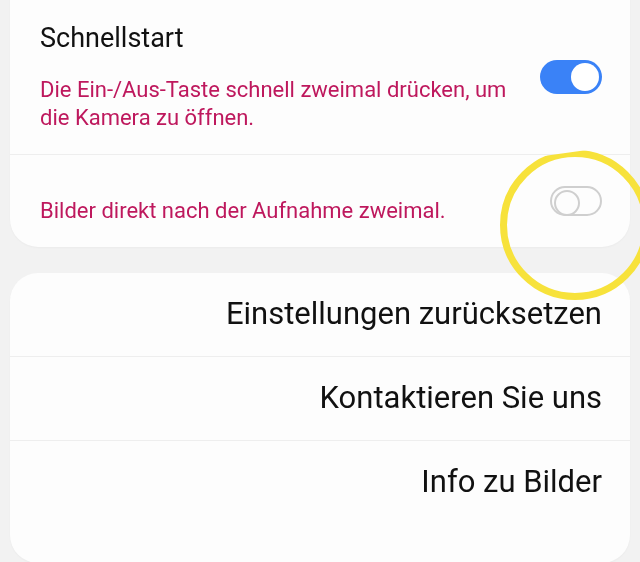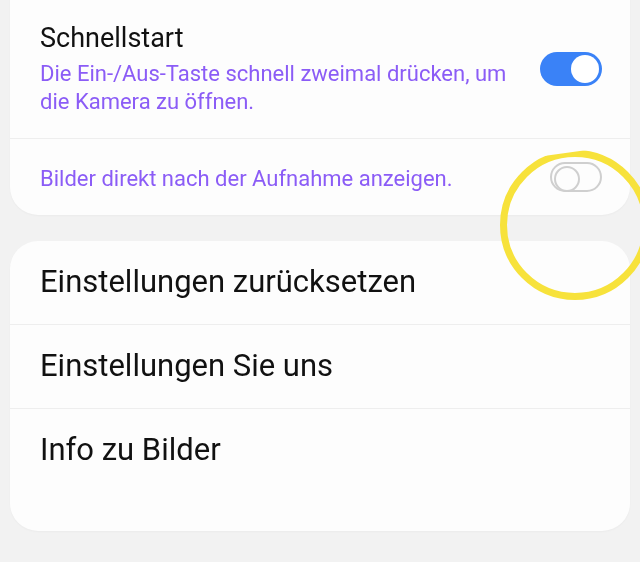--- a/index.html
+++ b/index.html
@@ -14,38 +14,38 @@
     background: #fdfdfd;
     border-radius: 28px;
     margin: 0 10px;
     box-shadow: 0 1px 2px rgba(0,0,0,0.03);
   }
   .card-top { margin-top: -40px; padding-top: 40px; }
   .card-bottom { margin-top: 26px; padding-bottom: 40px; margin-bottom: -40px; }
   .row {
     display: flex;
     align-items: center;
-    justify-content: flex-start;
+    justify-content: flex-end;
     padding: 22px 28px 22px 30px;
     border-top: 1px solid #eeeeee;
   }
   .row:first-child { border-top: none; }
   .row-text { flex: 1; padding-right: 16px; }
   .title {
     font-size: 27px;
     color: #111;
     font-weight: 400;
     line-height: 1.25;
   }
   .subtitle {
     font-size: 22px;
-    color: #8b5cf6;
+    color: #be185d;
     font-weight: 400;
     line-height: 1.28;
-    margin-top: 4px;
+    margin-top: 20px;
   }
   .simple .title { font-size: 31px; }
   
   .toggle-on {
     width: 62px; height: 34px;
     background: #3a82f7;
     border-radius: 17px;
     position: relative;
     flex: 0 0 auto;
   }
@@ -99,35 +99,35 @@
   <div class="row">
     <div class="row-text">
       <div class="title">Schnellstart</div>
       <div class="subtitle">Die Ein-/Aus-Taste schnell zweimal drücken, um die Kamera zu öffnen.</div>
     </div>
     <div class="toggle-on"></div>
   </div>
 
   <div class="row">
     <div class="row-text">
-      <div class="subtitle">Bilder direkt nach der Aufnahme anzeigen.</div>
+      <div class="subtitle">Bilder direkt nach der Aufnahme zweimal.</div>
     </div>
     <div class="toggle-off"></div>
   </div>
 
 </div>
 
 <div class="card card-bottom">
 
   <div class="row simple">
     <div class="title">Einstellungen zurücksetzen</div>
   </div>
 
   <div class="row simple">
-    <div class="title">Einstellungen Sie uns</div>
+    <div class="title">Kontaktieren Sie uns</div>
   </div>
 
   <div class="row simple">
     <div class="title">Info zu Bilder</div>
   </div>
 
 </div>
 
 <div class="highlight"></div>
 

